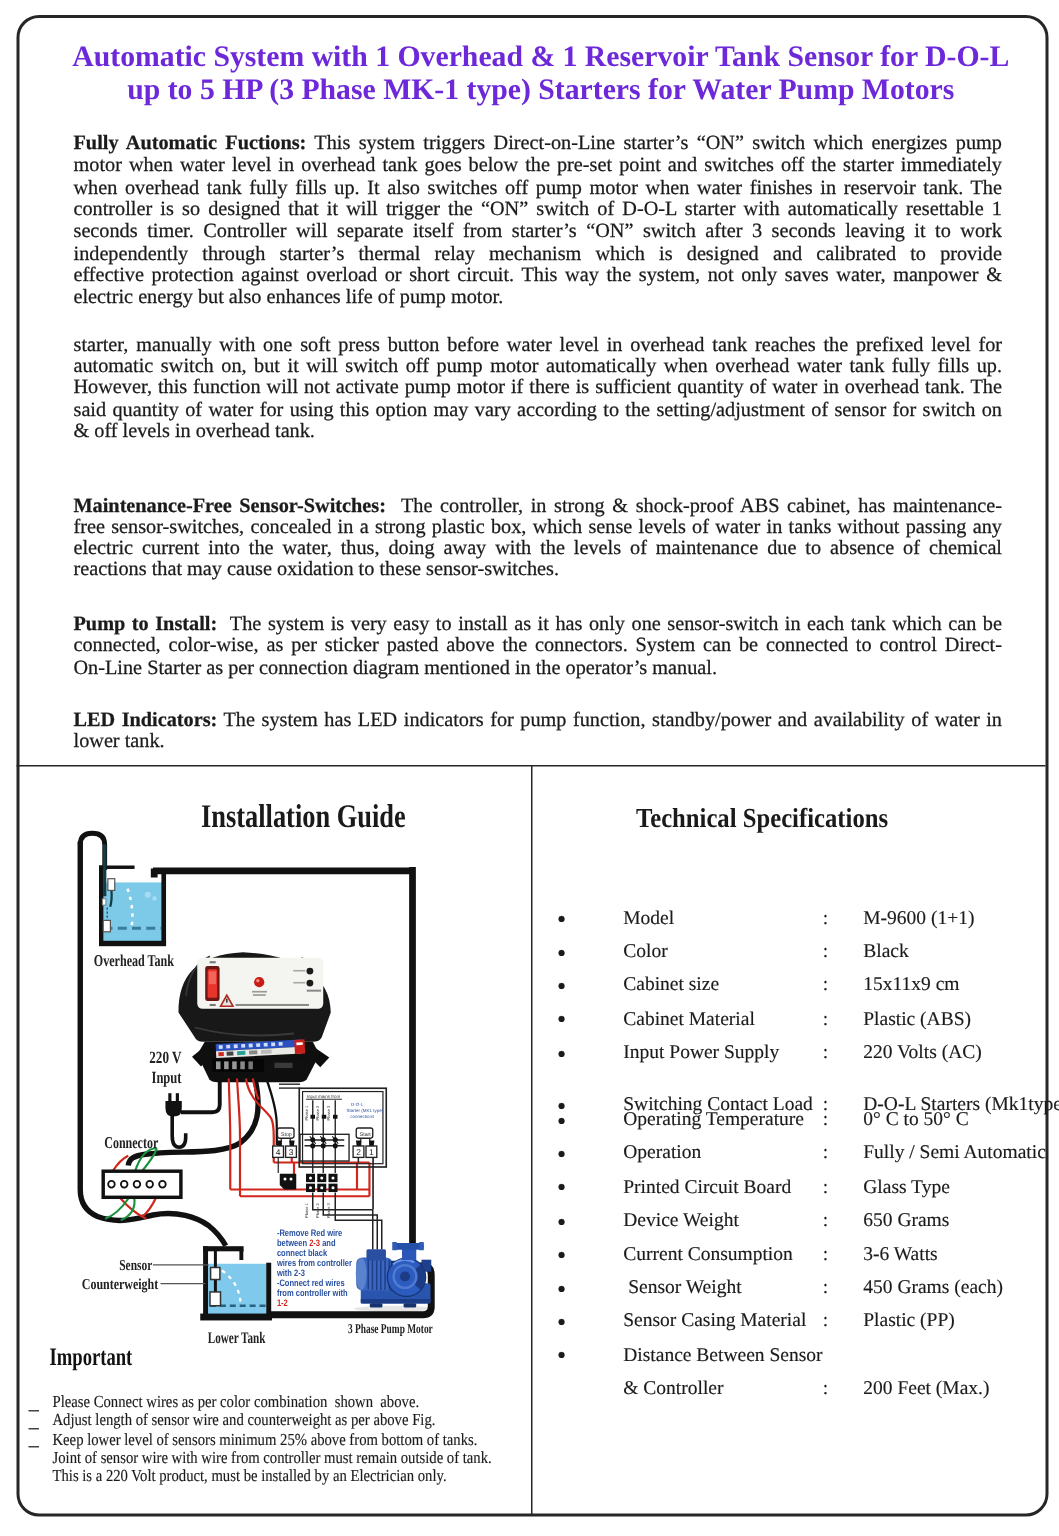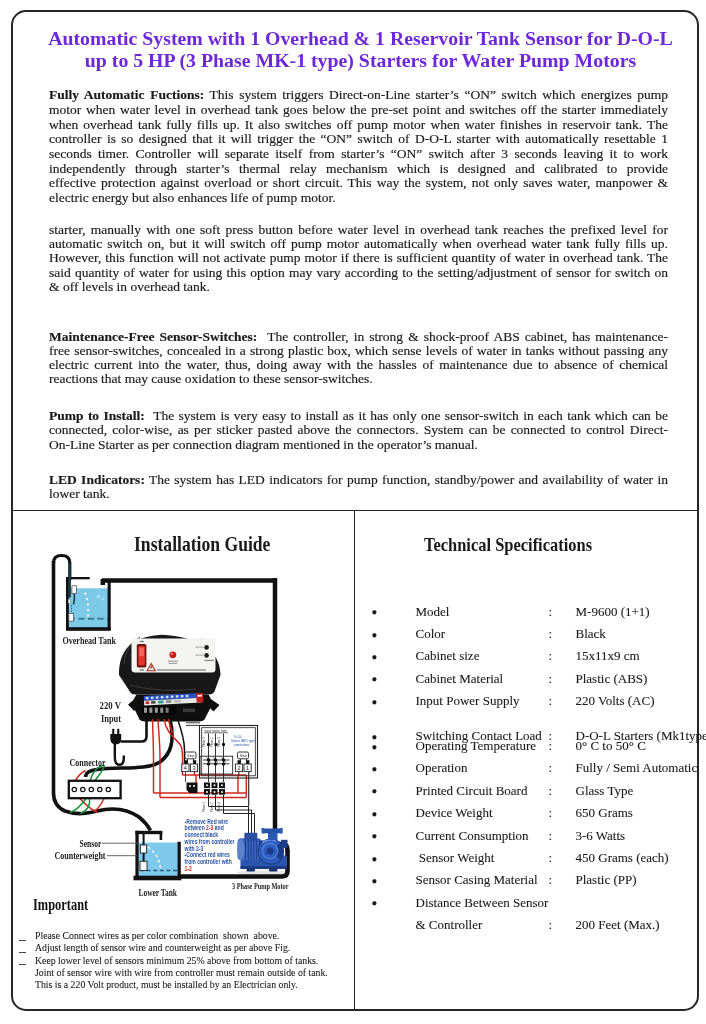--- a/index.html
+++ b/index.html
@@ -49,21 +49,21 @@
 <div>starter, manually with one soft press button before water level in overhead tank reaches the prefixed level for</div>
 <div>automatic switch on, but it will switch off pump motor automatically when overhead water tank fully fills up.</div>
 <div>However, this function will not activate pump motor if there is sufficient quantity of water in overhead tank. The</div>
 <div>said quantity of water for using this option may vary according to the setting/adjustment of sensor for switch on</div>
 <div class="last">&amp; off levels in overhead tank.</div>
 </div>
 
 <div id="p3" class="para abs">
 <div><b>Maintenance-Free Sensor-Switches:</b>&nbsp; The controller, in strong &amp; shock-proof ABS cabinet, has maintenance-</div>
 <div>free sensor-switches, concealed in a strong plastic box, which sense levels of water in tanks without passing any</div>
-<div>electric current into the water, thus, doing away with the hassles of maintenance due to absence of chemical</div>
+<div>electric current into the water, thus, doing away with the levels of maintenance due to absence of chemical</div>
 <div class="last">reactions that may cause oxidation to these sensor-switches.</div>
 </div>
 
 <div id="p4" class="para abs">
 <div><b>Pump to Install:</b>&nbsp; The system is very easy to install as it has only one sensor-switch in each tank which can be</div>
 <div>connected, color-wise, as per sticker pasted above the connectors. System can be connected to control Direct-</div>
 <div class="last">On-Line Starter as per connection diagram mentioned in the operator’s manual.</div>
 </div>
 
 <div id="p5" class="para abs">

